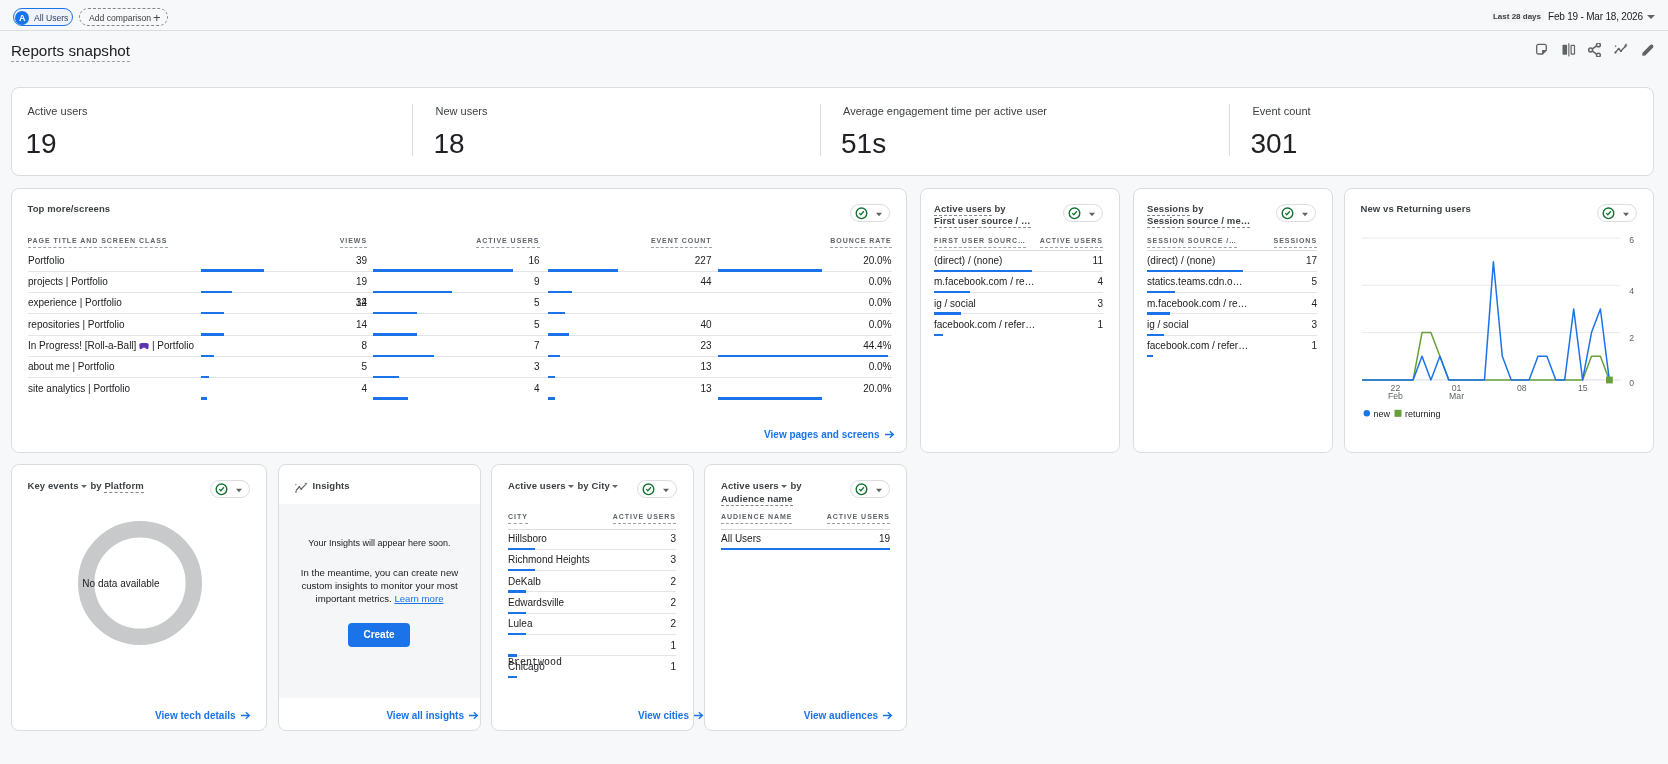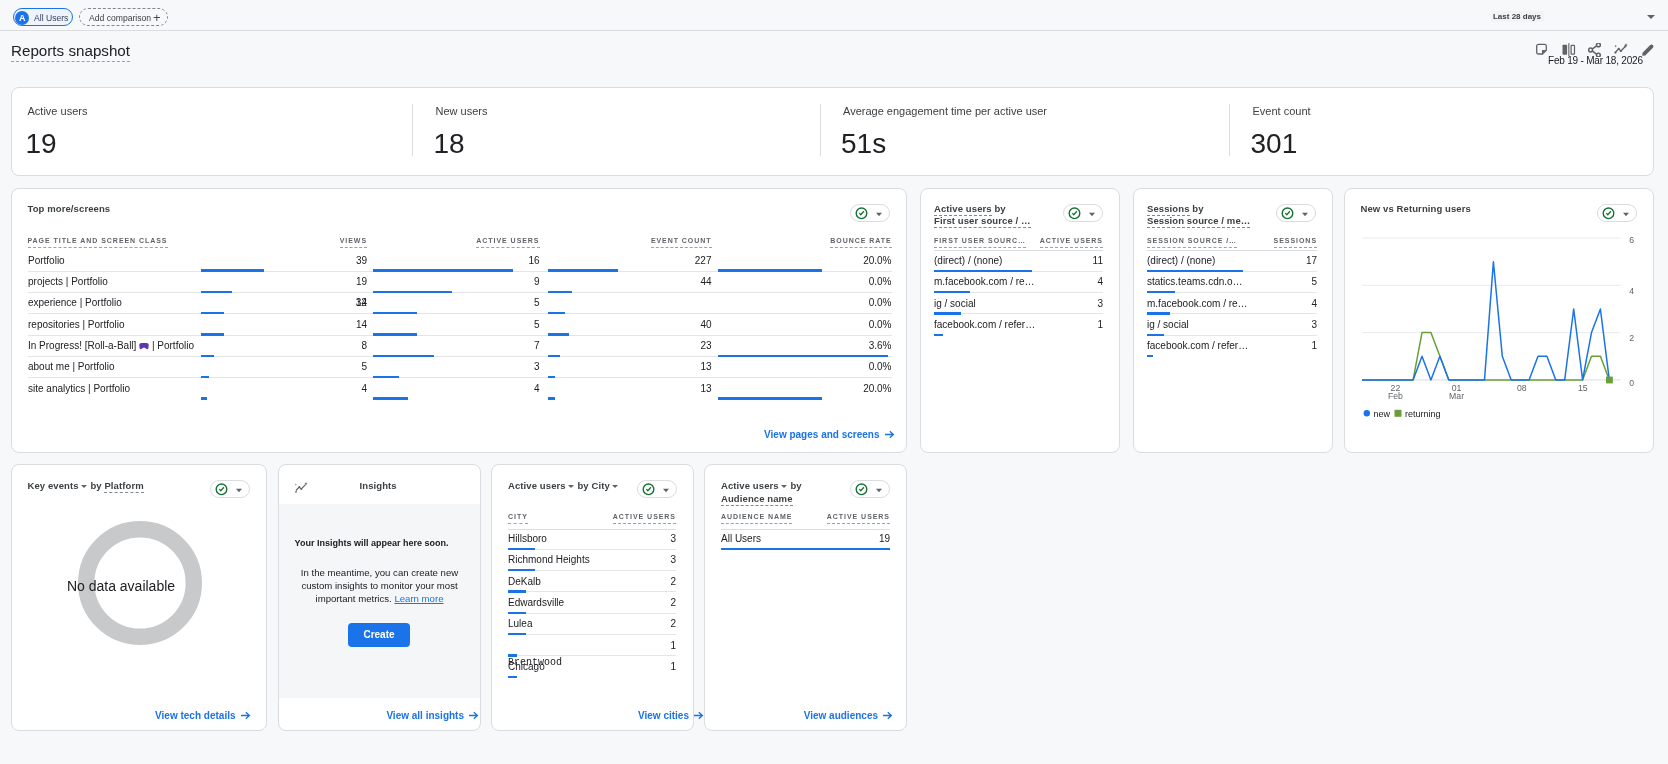--- a/index.html
+++ b/index.html
@@ -20,21 +20,21 @@
 <div class="abs" style="left:0;top:29.5px;width:1668px;height:1px;background:#dadce0;"></div>
 <div class="abs" style="left:12.5px;top:8px;width:60px;height:17.5px;border:1px solid #1a73e8;border-radius:9px;background:#eef3fc;">
 <div class="abs" style="left:1.8px;top:1.8px;width:14px;height:14px;border-radius:50%;background:#1a73e8;color:#fff;font-size:9px;font-weight:700;text-align:center;line-height:14px;">A</div>
 <div class="abs" style="left:20.5px;top:4.2px;font-size:8.6px;font-weight:400;color:#33415c;">All Users</div>
 </div>
 <div class="abs" style="left:79px;top:8px;width:88.5px;height:17.5px;border:1px dashed #80868b;border-radius:9px;">
 <div class="abs" style="left:9px;top:4.2px;font-size:8.6px;font-weight:400;color:#3c4043;">Add comparison</div>
 <div class="abs" style="left:73px;top:0.5px;font-size:13px;font-weight:400;color:#474b50;">+</div>
 </div>
 <div class="abs" style="left:1490.5px;top:10.5px;width:53px;height:11px;background:#f1f3f4;font-size:8px;font-weight:700;color:#3c4043;text-align:center;line-height:11px;">Last 28 days</div>
-<div class="abs" style="left:1548px;top:11px;font-size:10px;color:#202124;letter-spacing:-0.2px;margin-top:44px;">Feb 19 - Mar 18, 2026</div>
+<div class="abs" style="left:1548px;top:11px;font-size:10px;color:#202124;letter-spacing:-0.2px;">Feb 19 - Mar 18, 2026</div>
 <div class="abs" style="left:1647px;top:14.5px;width:0;height:0;border-left:4px solid transparent;border-right:4px solid transparent;border-top:4.5px solid #5f6368;"></div>
 <div class="abs" style="left:11px;top:42.5px;font-size:15.2px;color:#202124;line-height:15.2px;border-bottom:1px dashed #9aa0a6;padding-bottom:3.5px;">Reports snapshot</div>
 <svg class="abs" style="left:1535px;top:43px;" width="121" height="14" viewBox="0 0 121 14">
 <g fill="none" stroke="#5f6368" stroke-width="1.3">
 <path d="M1.7 3 a1.6 1.6 0 0 1 1.6-1.6 h6.4 a1.6 1.6 0 0 1 1.6 1.6 v4.2 l-3.8 3.8 h-4.2 a1.6 1.6 0 0 1-1.6-1.6 Z"></path>
 </g>
 <path d="M11.2 7 l-3.7 0 a0.5 0.5 0 0 0-0.5 0.5 l0 3.7 Z" fill="#5f6368" stroke="none"></path>
 <g transform="translate(26.5,0)">
 <rect x="1" y="1.8" width="4.6" height="10" rx="0.8" fill="#5f6368"></rect>
 <rect x="6.8" y="0.2" width="1.1" height="13.2" fill="#5f6368"></rect>
@@ -122,21 +122,21 @@
 <div class="bar" style="left:201px;top:333.32px;width:22.6px;"></div>
 <div class="bar" style="left:373px;top:333.32px;width:43.7px;"></div>
 <div class="bar" style="left:547.5px;top:333.32px;width:21.8px;"></div>
 <div class="sepline" style="left:27.5px;top:355.84999999999997px;width:864px;"></div>
 <div class="cell" style="left:28px;top:340.02px;">In Progress! [Roll-a-Ball] <svg width="10" height="8" viewBox="0 0 10 8" style="vertical-align:-1px;">
       <path d="M2.6 1 h4.8 a2.3 2.3 0 0 1 2.3 2.5 l-0.3 2.6 a1.3 1.3 0 0 1-2.3 0.7 L6 5.7 H4 L2.9 6.8 a1.3 1.3 0 0 1-2.3-0.7 L0.3 3.5 A2.3 2.3 0 0 1 2.6 1 Z" fill="#5e35b1"></path>
     </svg> | Portfolio</div>
 <div class="cell" style="left:11px;width:356px;top:340.02px;text-align:right;">8</div>
 <div class="cell" style="left:11px;width:528.5px;top:340.02px;text-align:right;">7</div>
 <div class="cell" style="left:11px;width:700.5px;top:340.02px;text-align:right;">23</div>
-<div class="cell" style="left:11px;width:880.5px;top:340.02px;text-align:right;">3.6%</div>
+<div class="cell" style="left:11px;width:880.5px;top:340.02px;text-align:right;">44.4%</div>
 <div class="bar" style="left:201px;top:354.65px;width:12.9px;"></div>
 <div class="bar" style="left:373px;top:354.65px;width:61.2px;"></div>
 <div class="bar" style="left:547.5px;top:354.65px;width:12.5px;"></div>
 <div class="bar" style="left:718px;top:354.65px;width:170px;"></div>
 <div class="sepline" style="left:27.5px;top:377.17999999999995px;width:864px;"></div>
 <div class="cell" style="left:28px;top:361.34999999999997px;">about me | Portfolio</div>
 <div class="cell" style="left:11px;width:356px;top:361.34999999999997px;text-align:right;">5</div>
 <div class="cell" style="left:11px;width:528.5px;top:361.34999999999997px;text-align:right;">3</div>
 <div class="cell" style="left:11px;width:700.5px;top:361.34999999999997px;text-align:right;">13</div>
 <div class="cell" style="left:11px;width:880.5px;top:361.34999999999997px;text-align:right;">0.0%</div>
@@ -254,36 +254,36 @@
 <div class="badge" style="left:210px;top:480.0px;">
 <svg width="38" height="16" viewBox="0 0 38 16" style="position:absolute;left:0;top:0;">
 <circle cx="10.5" cy="8.3" r="5.3" fill="none" stroke="#137333" stroke-width="1.4"></circle>
 <path d="M8.3 8.1 L9.8 9.7 L12.9 6.3" fill="none" stroke="#137333" stroke-width="1.3"></path>
 <path d="M25 7.8 L31 7.8 L28 11.2 Z" fill="#5f6368"></path>
 </svg>
   </div>
 <svg class="abs" style="left:78px;top:520.5px;" width="124" height="124" viewBox="0 0 124 124">
 <circle cx="62" cy="62" r="53.8" fill="none" stroke="#c8c9ca" stroke-width="16.4"></circle>
 </svg>
-<div class="abs" style="left:11px;top:577.5px;width:220px;text-align:center;font-size:14px;color:#202124;">No data available</div>
+<div class="abs" style="left:11px;top:577.5px;width:220px;text-align:center;font-size:10px;color:#202124;">No data available</div>
 <div class="link" style="left:11px;width:239.5px;text-align:right;top:709.5px;">View tech details<svg width="11" height="9" viewBox="0 0 11 9" style="vertical-align:-1px;margin-left:4px;">
       <path d="M1 4.5 H9.2 M5.8 1.2 L9.4 4.5 L5.8 7.8" fill="none" stroke="#1a73e8" stroke-width="1.3"></path>
     </svg></div>
 <div class="card" style="left:278px;top:463.5px;width:203px;height:267.5px;overflow:hidden;"></div>
 <svg class="abs" style="left:294.5px;top:481.5px;" width="13" height="12" viewBox="0 0 13 12">
 <path d="M1 8.5 L4.2 5 L6.3 7 L10.5 2.6" fill="none" stroke="#5f6368" stroke-width="1.2"></path>
 <circle cx="4.2" cy="5" r="0.9" fill="#5f6368"></circle>
     <circle cx="6.3" cy="7" r="0.9" fill="#5f6368"></circle>
 <path d="M11 0 l0.45 1.25 1.25 0.45 -1.25 0.45 -0.45 1.25 -0.45 -1.25 -1.25 -0.45 1.25 -0.45 Z" fill="#5f6368"></path>
 <path d="M0.9 1.4 l0.3 0.85 0.85 0.3 -0.85 0.3 -0.3 0.85 -0.3 -0.85 -0.85 -0.3 0.85 -0.3 Z" fill="#5f6368"></path>
 <circle cx="1" cy="9.8" r="0.9" fill="#5f6368"></circle>
 </svg>
-<div class="ttl" style="left:312.5px;top:480.0px;margin-left:47px;">Insights</div>
+<div class="ttl" style="left:312.5px;top:480.0px;">Insights</div>
 <div class="abs" style="left:279px;top:504.0px;width:201px;height:194px;background:#f4f6f8;"></div>
-<div class="abs" style="left:270px;top:537.5px;width:203px;text-align:center;font-size:9px;font-weight:700;color:#202124;">Your Insights will appear here soon.</div>
+<div class="abs" style="left:278px;top:537.5px;width:203px;text-align:center;font-size:9px;font-weight:400;color:#202124;">Your Insights will appear here soon.</div>
 <div class="abs" style="left:292px;top:565.5px;width:175px;text-align:center;font-size:9.6px;color:#202124;line-height:13.2px;">In the meantime, you can create new custom insights to monitor your most important metrics. <span style="color:#1a73e8;text-decoration:underline;">Learn more</span></div>
 <div class="abs" style="left:348px;top:623.0px;width:62px;height:23.5px;background:#1a73e8;border-radius:4px;color:#fff;font-size:10px;font-weight:700;text-align:center;line-height:23.5px;">Create</div>
 <div class="link" style="left:288px;width:191px;text-align:right;top:709.5px;">View all insights<svg width="11" height="9" viewBox="0 0 11 9" style="vertical-align:-1px;margin-left:4px;">
       <path d="M1 4.5 H9.2 M5.8 1.2 L9.4 4.5 L5.8 7.8" fill="none" stroke="#1a73e8" stroke-width="1.3"></path>
     </svg></div>
 <div class="card" style="left:491px;top:463.5px;width:203px;height:267.5px;"></div>
 <div class="ttl" style="left:508px;top:480.0px;">Active users<span class="tcaret"></span> by City<span class="tcaret"></span></div>
 <div class="badge" style="left:637px;top:480.0px;">
 <svg width="38" height="16" viewBox="0 0 38 16" style="position:absolute;left:0;top:0;">
 <circle cx="10.5" cy="8.3" r="5.3" fill="none" stroke="#137333" stroke-width="1.4"></circle>

